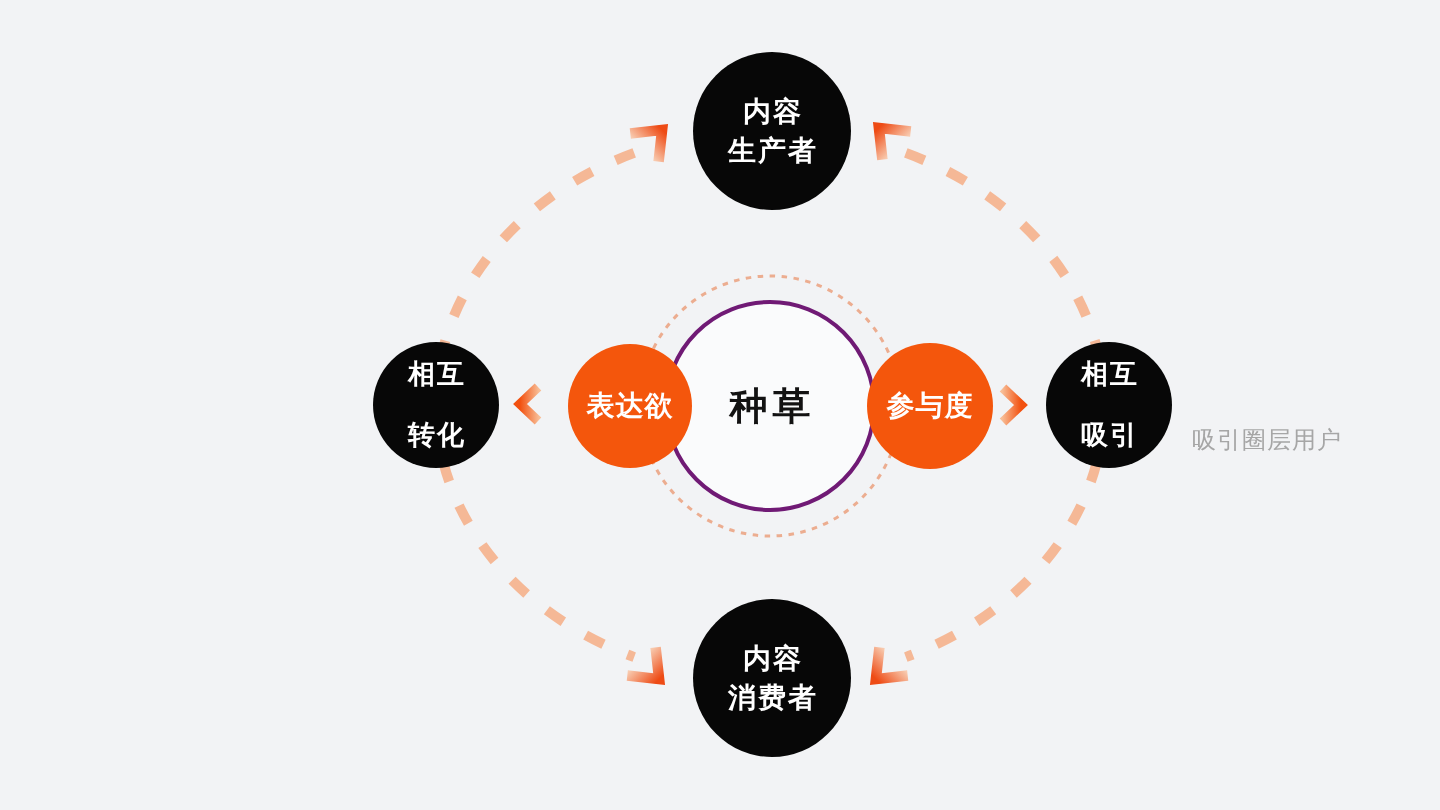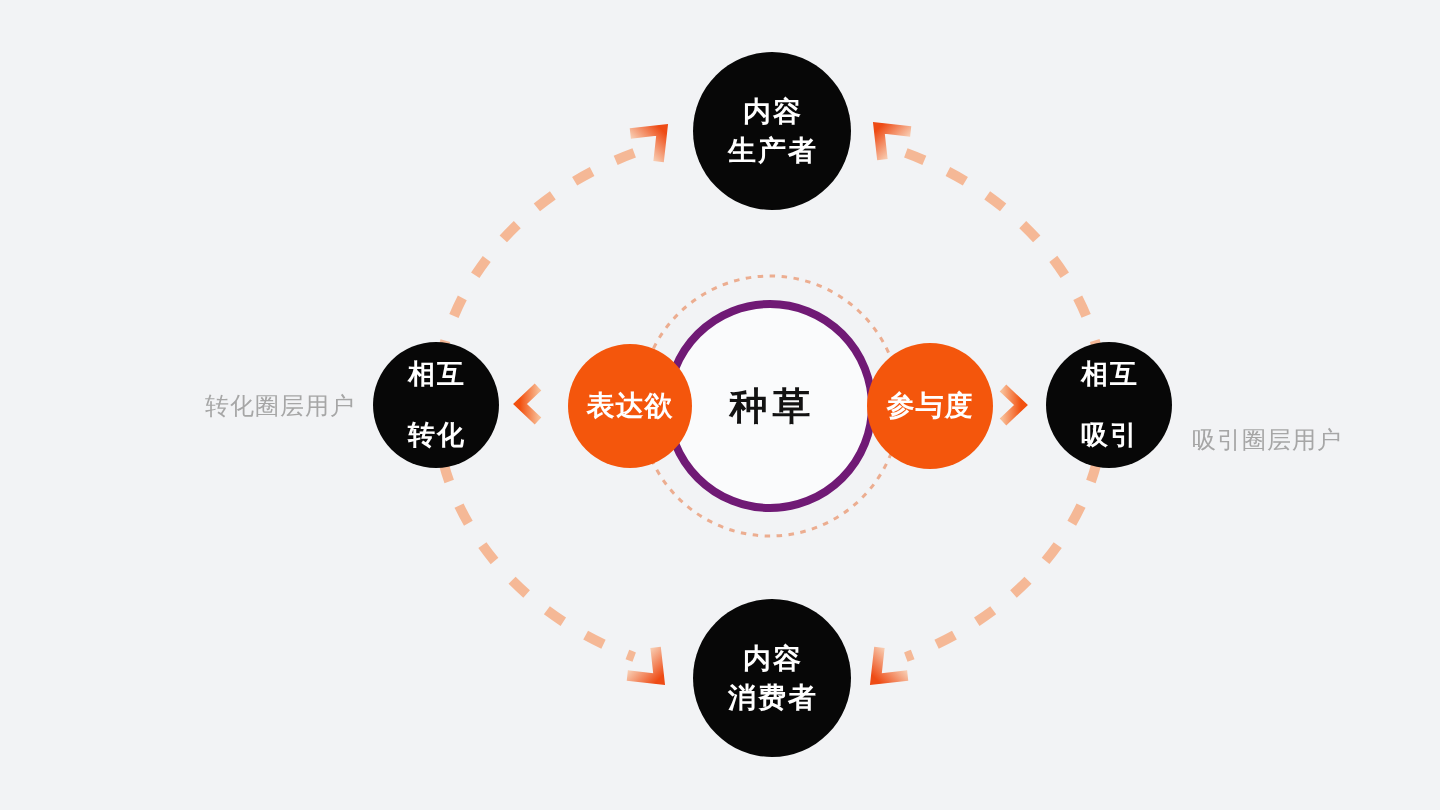--- a/index.html
+++ b/index.html
@@ -16,21 +16,21 @@
   .node .line{letter-spacing:2px;margin-right:-2px;}
   .node-big{width:158px;height:158px;font-size:28px;line-height:39px;}
   .node-small{width:126px;height:126px;font-size:27px;line-height:37px;gap:24px;}
   .node-top{left:693px;top:52px;}
   .node-bottom{left:693px;top:599px;}
   .node-left{left:373px;top:342px;}
   .node-right{left:1046px;top:342px;}
   .center-circle{
     position:absolute;left:664px;top:300px;width:212px;height:212px;
     box-sizing:border-box;border-radius:50%;
-    background:#FAFBFC;border:8px solid #701a75;
+    background:#FAFBFC;border:4px solid #701a75;
     display:flex;align-items:center;justify-content:center;text-align:right;
   }
   .center-label{
     font-size:38px;font-weight:800;color:#121212;
     letter-spacing:5px;margin-right:-5px;
   }
   .sat{
     position:absolute;border-radius:50%;background:#F4560C;color:#ffffff;
     display:flex;align-items:center;justify-content:center;
     font-size:28px;font-weight:700;letter-spacing:1px;
@@ -110,16 +110,15 @@
   </div>
   <div class="node node-small node-left">
     <span class="line">相互</span>
     <span class="line">转化</span>
   </div>
   <div class="node node-small node-right">
     <span class="line">相互</span>
     <span class="line">吸引</span>
   </div>
 
-  <div class="side-label side-label-left">转化圈层用户</div>
   <div class="side-label side-label-right">吸引圈层用户</div>
 
 </div>
 
 </body></html>

